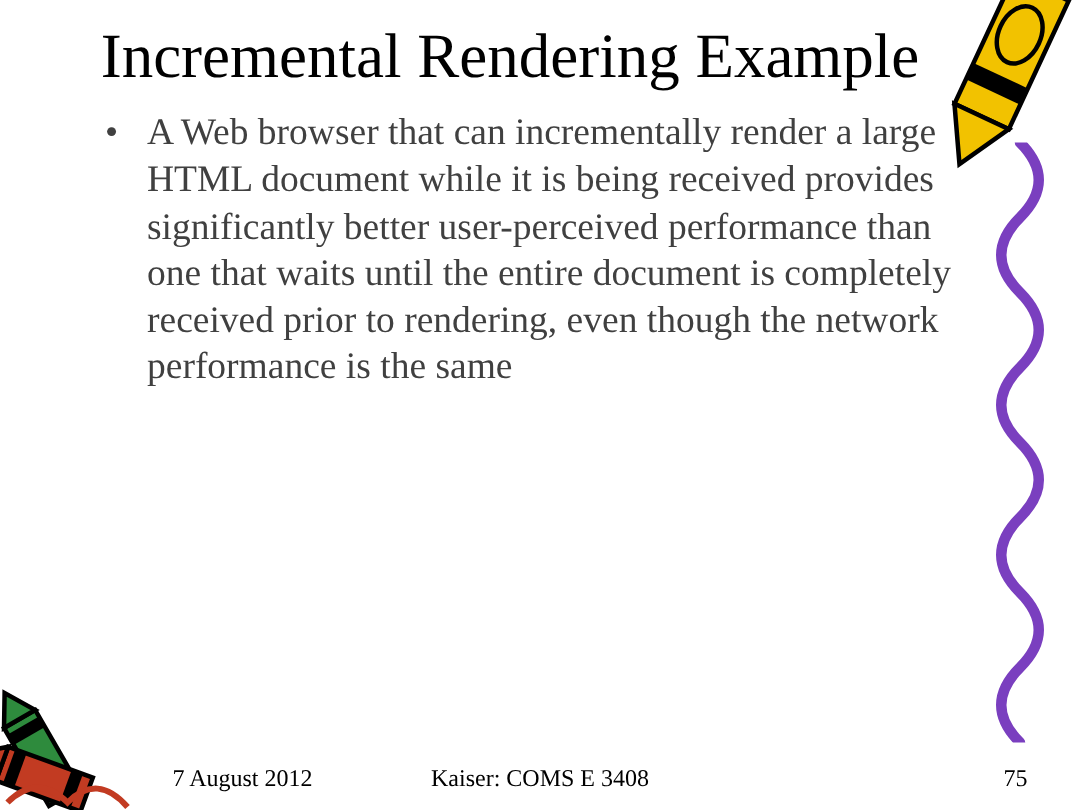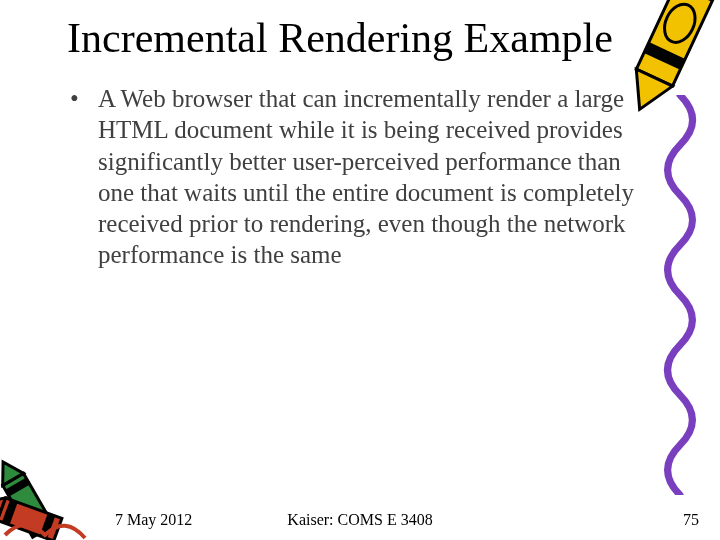--- a/index.html
+++ b/index.html
@@ -16,21 +16,21 @@
     height: 100%;
     position: relative;
     padding: 15px 60px 40px 60px;
   }
   .title {
     font-size: 42px;
     font-weight: normal;
     text-align: center;
     color: #000;
     line-height: 1.1;
-    margin-bottom: 22px;
+    margin-bottom: 12px;
     padding-right: 40px;
   }
   .body-list {
     list-style: none;
     padding-left: 10px;
   }
   .body-list li {
     position: relative;
     padding-left: 28px;
     font-size: 25px;
@@ -49,21 +49,21 @@
     bottom: 20px;
     left: 0;
     width: 100%;
     display: flex;
     align-items: center;
     font-size: 16px;
     color: #000;
   }
   .footer .date { position: absolute; left: 115px; }
   .footer .mid  { position: absolute; left: 50%; transform: translateX(-50%); }
-  .footer .page { position: absolute; right: 21px; }
+  .footer .page { position: absolute; right: 35px; }
 
   
   .crayon-top {
     position: absolute;
     top: -20px; right: -10px;
     width: 130px; height: 150px;
     pointer-events: none;
   }
   .squiggle {
     position: absolute;
@@ -83,21 +83,21 @@
 
 <div class="slide">
 
   <h1 class="title">Incremental Rendering Example</h1>
 
   <ul class="body-list">
     <li>A Web browser that can incrementally render a large HTML document while it is being received provides significantly better user-perceived performance than one that waits until the entire document is completely received prior to rendering, even though the network performance is the same</li>
   </ul>
 
   <div class="footer">
-    <span class="date">7 May 2012</span>
+    <span class="date">7 August 2012</span>
     <span class="mid">Kaiser: COMS E 3408</span>
     <span class="page">75</span>
   </div>
 
   <svg class="crayon-top" viewBox="0 0 130 150">
     <g transform="rotate(25 65 75)">
       <rect x="45" y="-10" width="40" height="110" fill="#f2c200" stroke="#000" stroke-width="3"></rect>
       <rect x="45" y="70" width="40" height="12" fill="#000"></rect>
       <rect x="45" y="-5" width="40" height="12" fill="#000"></rect>
       <polygon points="45,100 85,100 65,135" fill="#f2c200" stroke="#000" stroke-width="3"></polygon>

